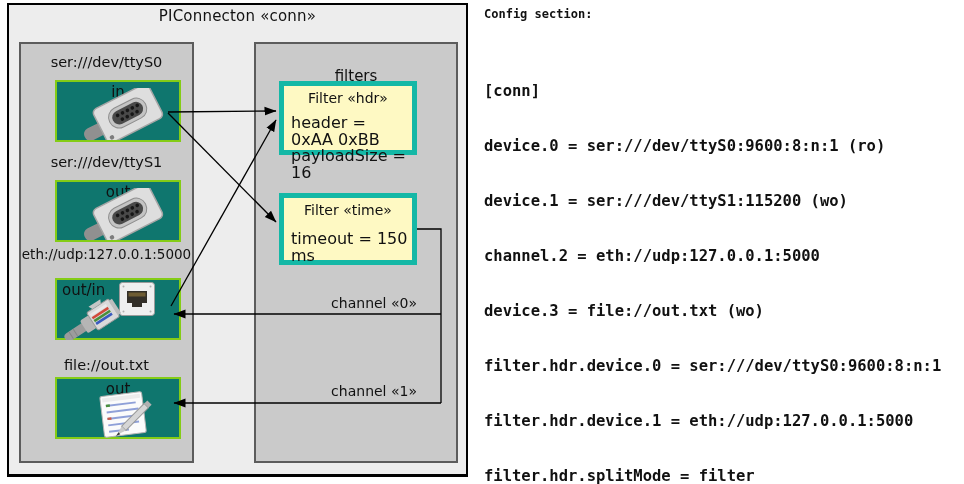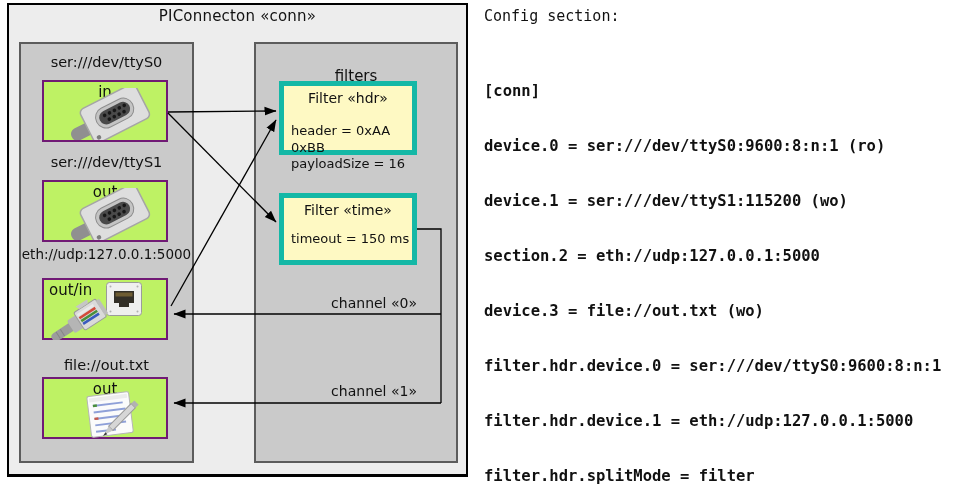--- a/index.html
+++ b/index.html
@@ -12,38 +12,38 @@
   .conn-title { position:absolute; left:7px; top:7px; width:461px; text-align:center;
                 font-size:15px; letter-spacing:.2px; }
 
   .panel { position:absolute; background:#cacaca; border:2px solid #5c5c5c; }
   .panel-devices { left:19px; top:42px; width:175px; height:421px; }
   .panel-filters { left:254px; top:42px; width:204px; height:421px; }
   .filters-title { position:absolute; left:254px; top:46px; width:204px; text-align:center; font-size:15px;margin-top:21px; }
 
   .dev-label { position:absolute; left:19px; width:175px; text-align:center; font-size:14.5px; }
   .dev-label.small { font-size:13.5px; }
-  .dev-box { position:absolute; left:42px; width:126px; height:62px; background:#bef264;
-             border:2px solid #701a75; }
+  .dev-box { position:absolute; left:55px; width:126px; height:62px; background:#0f766e;
+             border:2px solid #84cc16; }
   .dir-center { position:absolute; top:1px; left:0; width:100%; text-align:center; font-size:15px; }
   .dir-left { position:absolute; top:1px; left:5px; font-size:15px; }
   .icon-abs { position:absolute; }
 
   .filter-box { position:absolute; left:279px; width:138px; background:#fef9c3; border:5px solid #14b8a6; }
   .filter-hdr  { top:81px; height:74px; }
   .filter-time { top:193px; height:72px; }
   .filter-title { text-align:center; font-size:14px; margin-top:4px; }
-  .filter-props { font-size:13px; line-height:16.5px; margin:17px 0 0 7px; }
+  .filter-props { font-size:16px; line-height:16.5px; margin:9px 0 0 7px; }
 
   .chan-label { position:absolute; left:254px; width:163px; text-align:right; font-size:14px; }
 
   .wires { position:absolute; left:0; top:0; pointer-events:none; }
 
   .config-heading { position:absolute; left:484px; top:7px;
-                    font-family:"DejaVu Sans Mono", monospace; font-weight:normal; font-size:15px; }
+                    font-family:"DejaVu Sans Mono", monospace; font-weight:bold; font-size:12px; }
   .config-block { position:absolute; left:484px; top:45px;
                   font-family:"DejaVu Sans Mono", monospace; font-weight:bold;
                   font-size:15.5px; line-height:18.35px; white-space:pre; }
 </style>
 </head>
 <body>
 
 <div class="stage">
 
   <div class="outer-box"></div>
@@ -190,21 +190,21 @@
       <line x1="441" y1="314" x2="174" y2="314" marker-end="url(#arw)"></line>
       <line x1="441" y1="403" x2="174" y2="403" marker-end="url(#arw)"></line>
     </g>
   </svg>
 
   <div class="config-heading">Config section:</div>
   <div class="config-block">
     <div>[conn]</div>
     <div>device.0 = ser:///dev/ttyS0:9600:8:n:1 (ro)</div>
     <div>device.1 = ser:///dev/ttyS1:115200 (wo)</div>
-    <div>section.2 = eth://udp:127.0.0.1:5000</div>
+    <div>channel.2 = eth://udp:127.0.0.1:5000</div>
     <div>device.3 = file://out.txt (wo)</div>
     <div>filter.hdr.device.0 = ser:///dev/ttyS0:9600:8:n:1</div>
     <div>filter.hdr.device.1 = eth://udp:127.0.0.1:5000</div>
     <div>filter.hdr.splitMode = filter</div>
     
     
     
     
     
     

